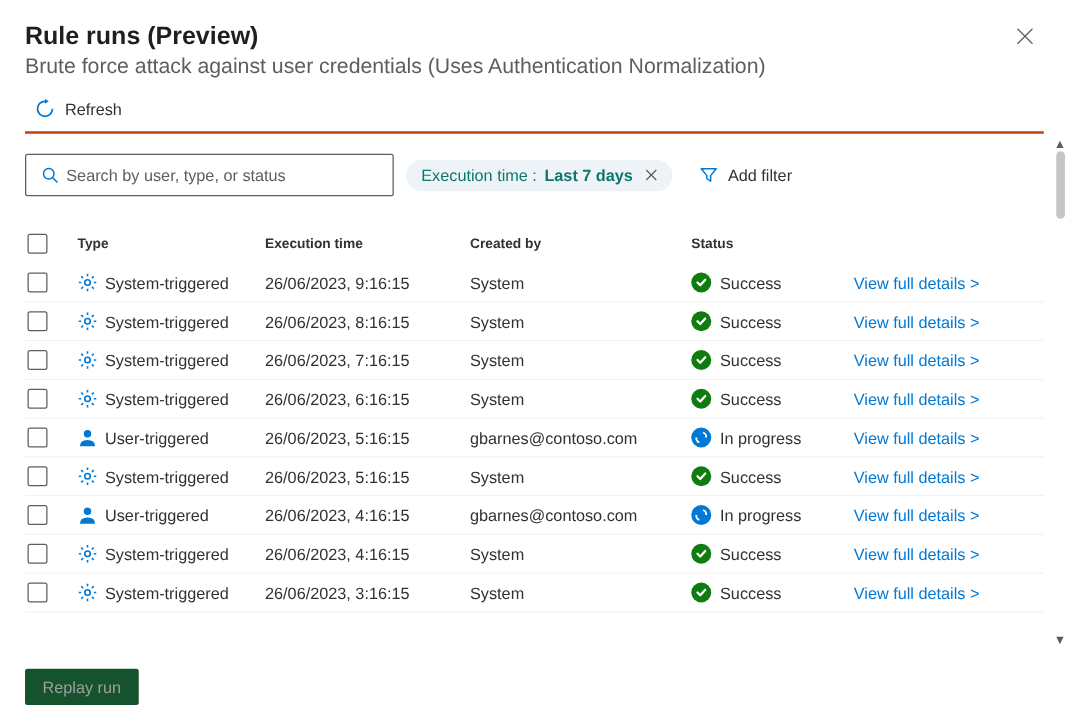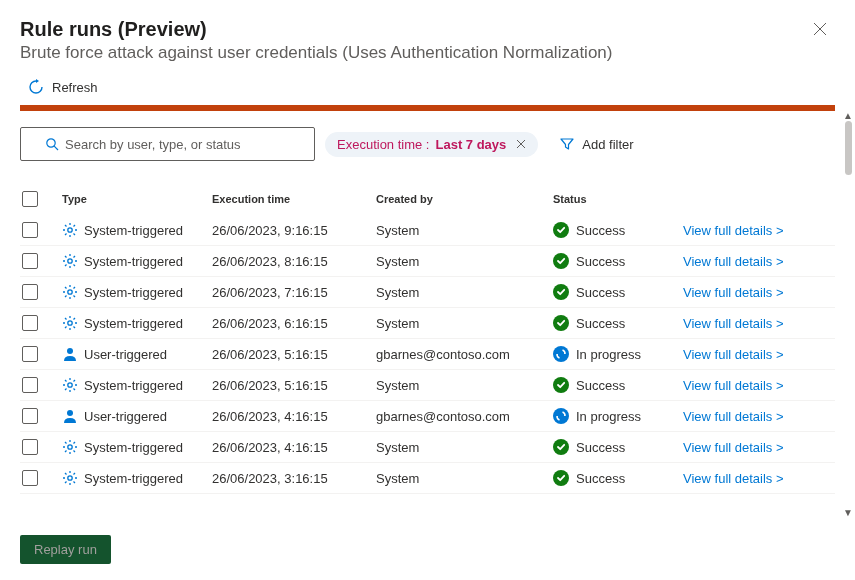--- a/index.html
+++ b/index.html
@@ -42,60 +42,60 @@
       padding: 4px 8px;
       line-height: 1;
     }
     .refresh-row {
       display: flex;
       align-items: center;
       gap: 8px;
       padding: 4px 0 10px 8px;
       color: #323130;
       cursor: pointer;
-      border-bottom: 6px solid #c2410c;
+      border-bottom: 2px solid #c2410c;
       margin-bottom: 16px;
     }
     .refresh-icon {
       color: #0078d4;
       display: inline-flex;
     }
     .filters-row {
       display: flex;
       align-items: center;
       gap: 10px;
       margin-bottom: 22px;
     }
     .search-box {
       display: flex;
       align-items: center;
       border: 1px solid #605e5c;
       border-radius: 2px;
-      padding: 0 24px;
+      padding: 0 12px;
       height: 34px;
       width: 295px;
     }
     .search-box input {
       border: none;
       outline: none;
       padding: 0 6px;
       font-size: 13px;
       flex: 1;
       color: #323130;
     }
     .search-box input::placeholder { color: #605e5c; }
     .search-icon { color: #0078d4; display: inline-flex; }
     .filter-chip {
       display: inline-flex;
       align-items: flex-end;
       background: #eef3f8;
       border-radius: 15px;
       padding: 5px 12px;
       font-size: 13px;
-      color: #be185d;
+      color: #0f766e;
       gap: 6px;
     }
     .filter-chip .chip-x {
       color: #605e5c;
       margin-left: 4px;
       cursor: pointer;
       font-size: 12px;
     }
     .addfilter-chip {
       display: inline-flex;

